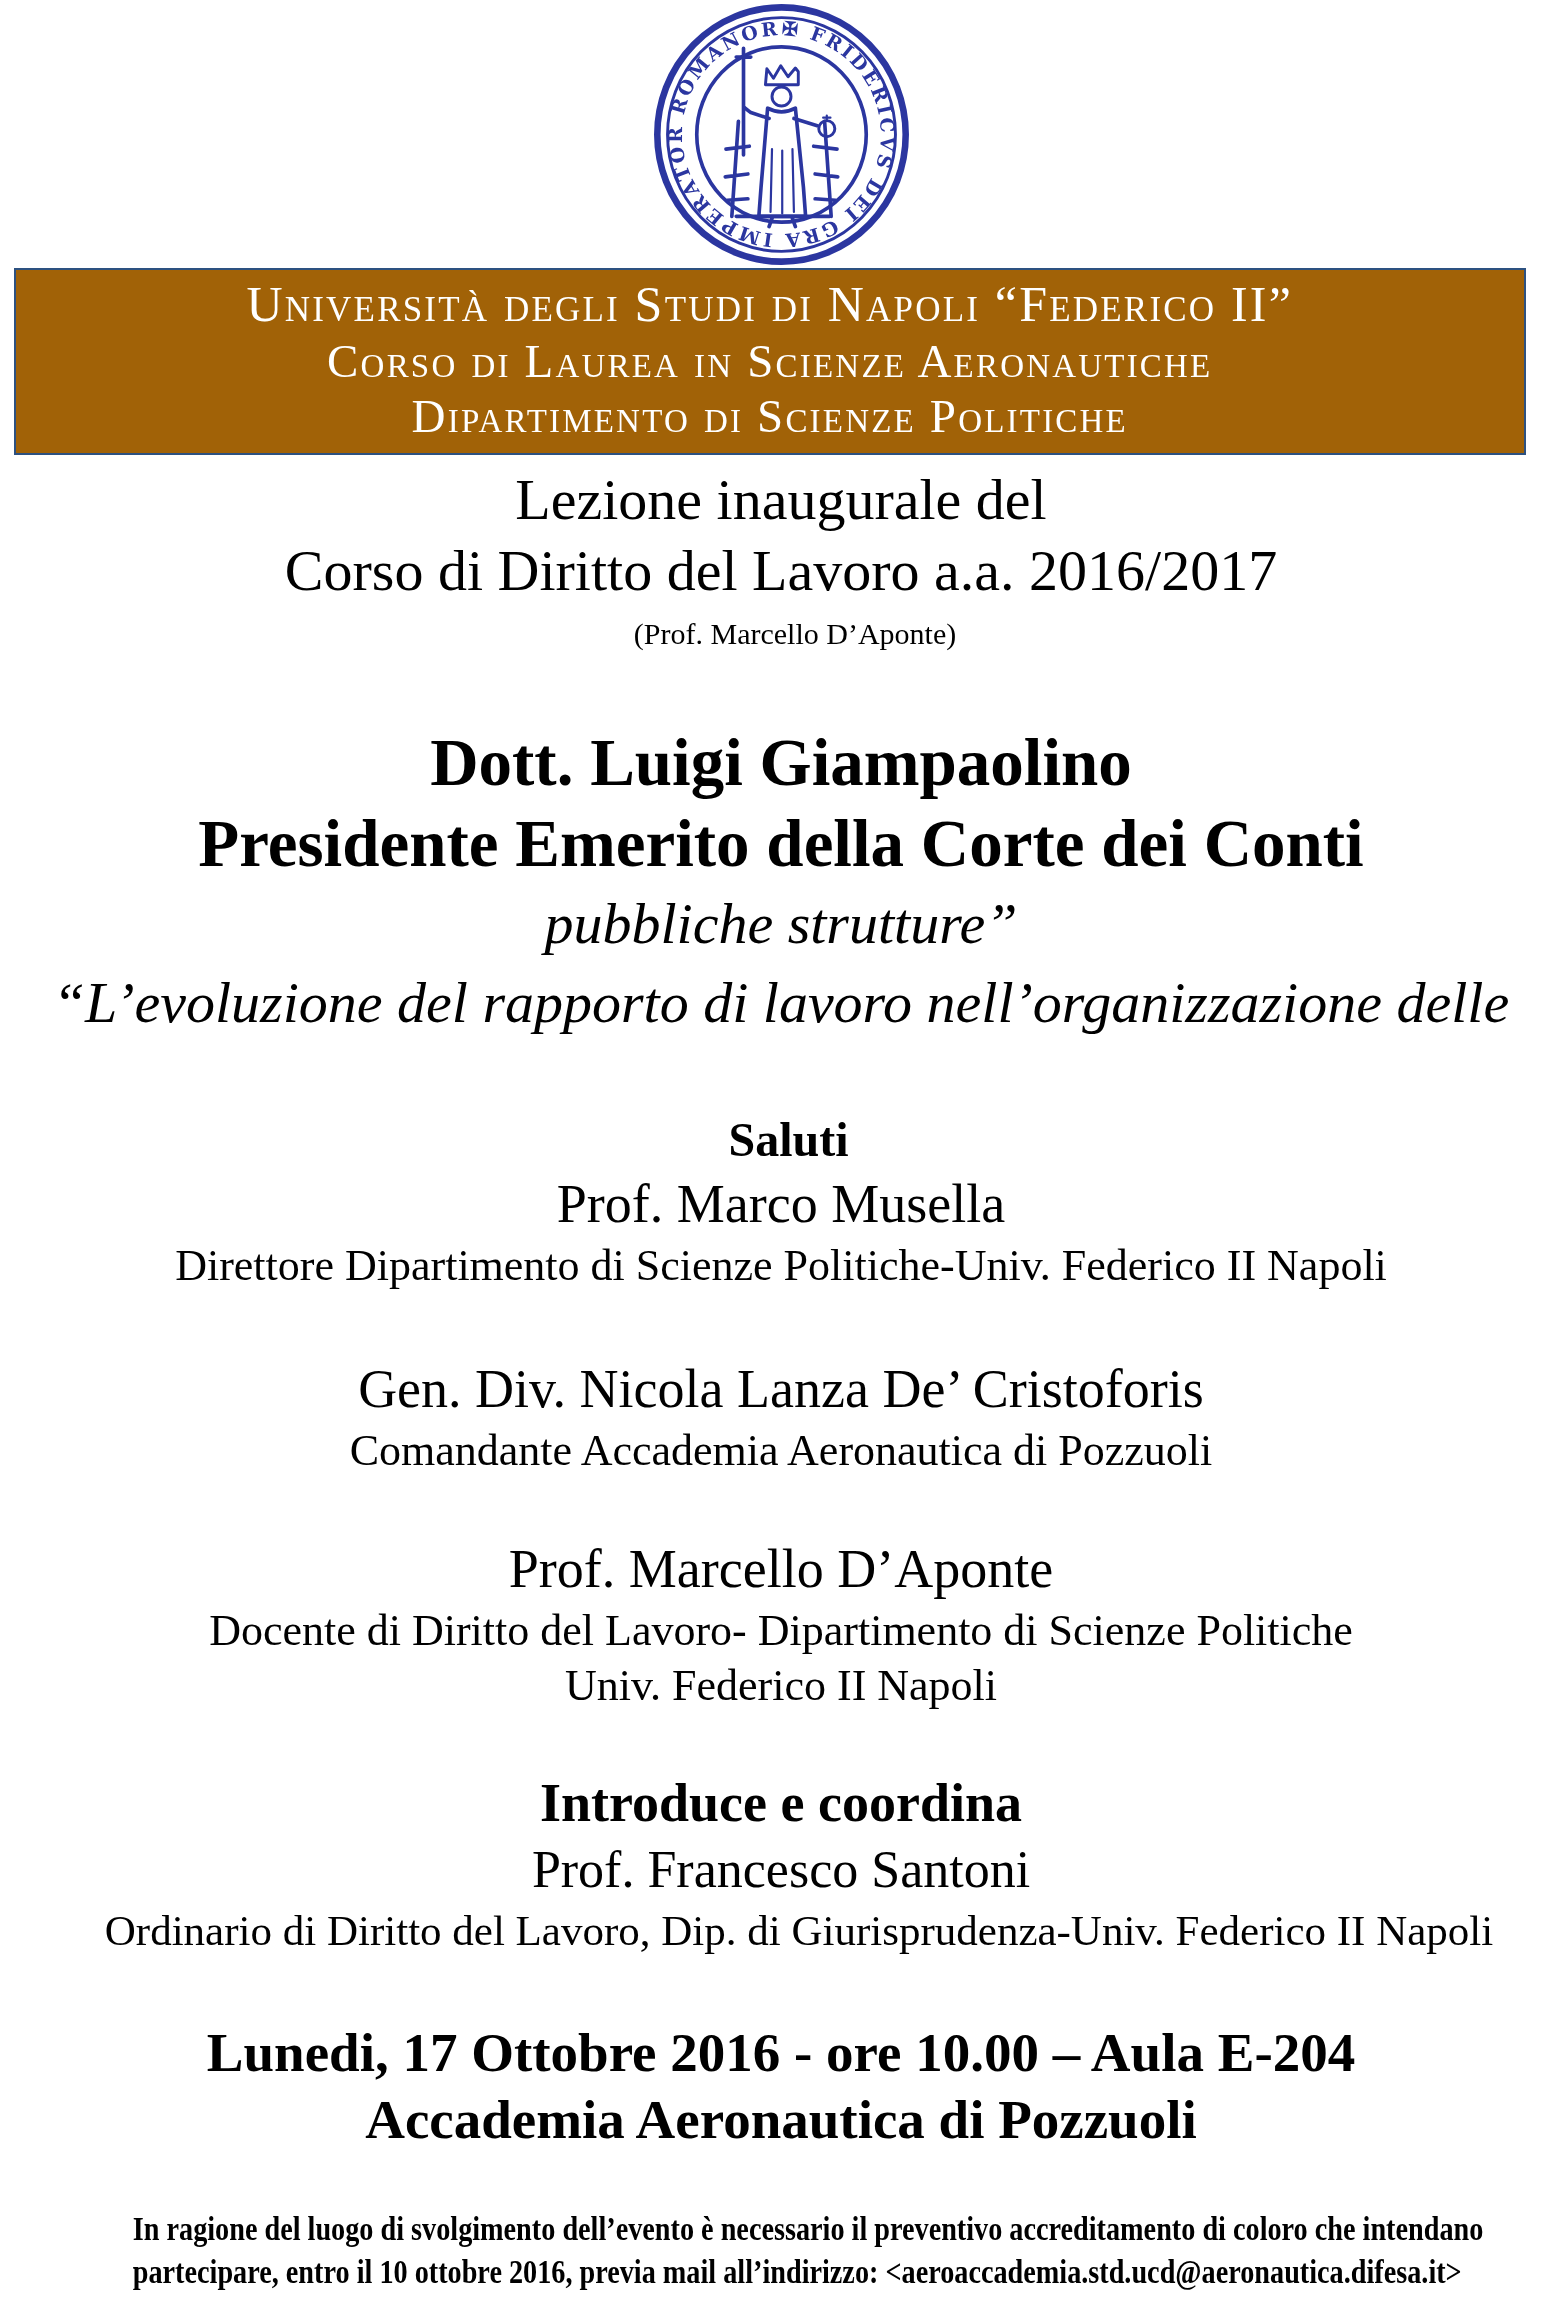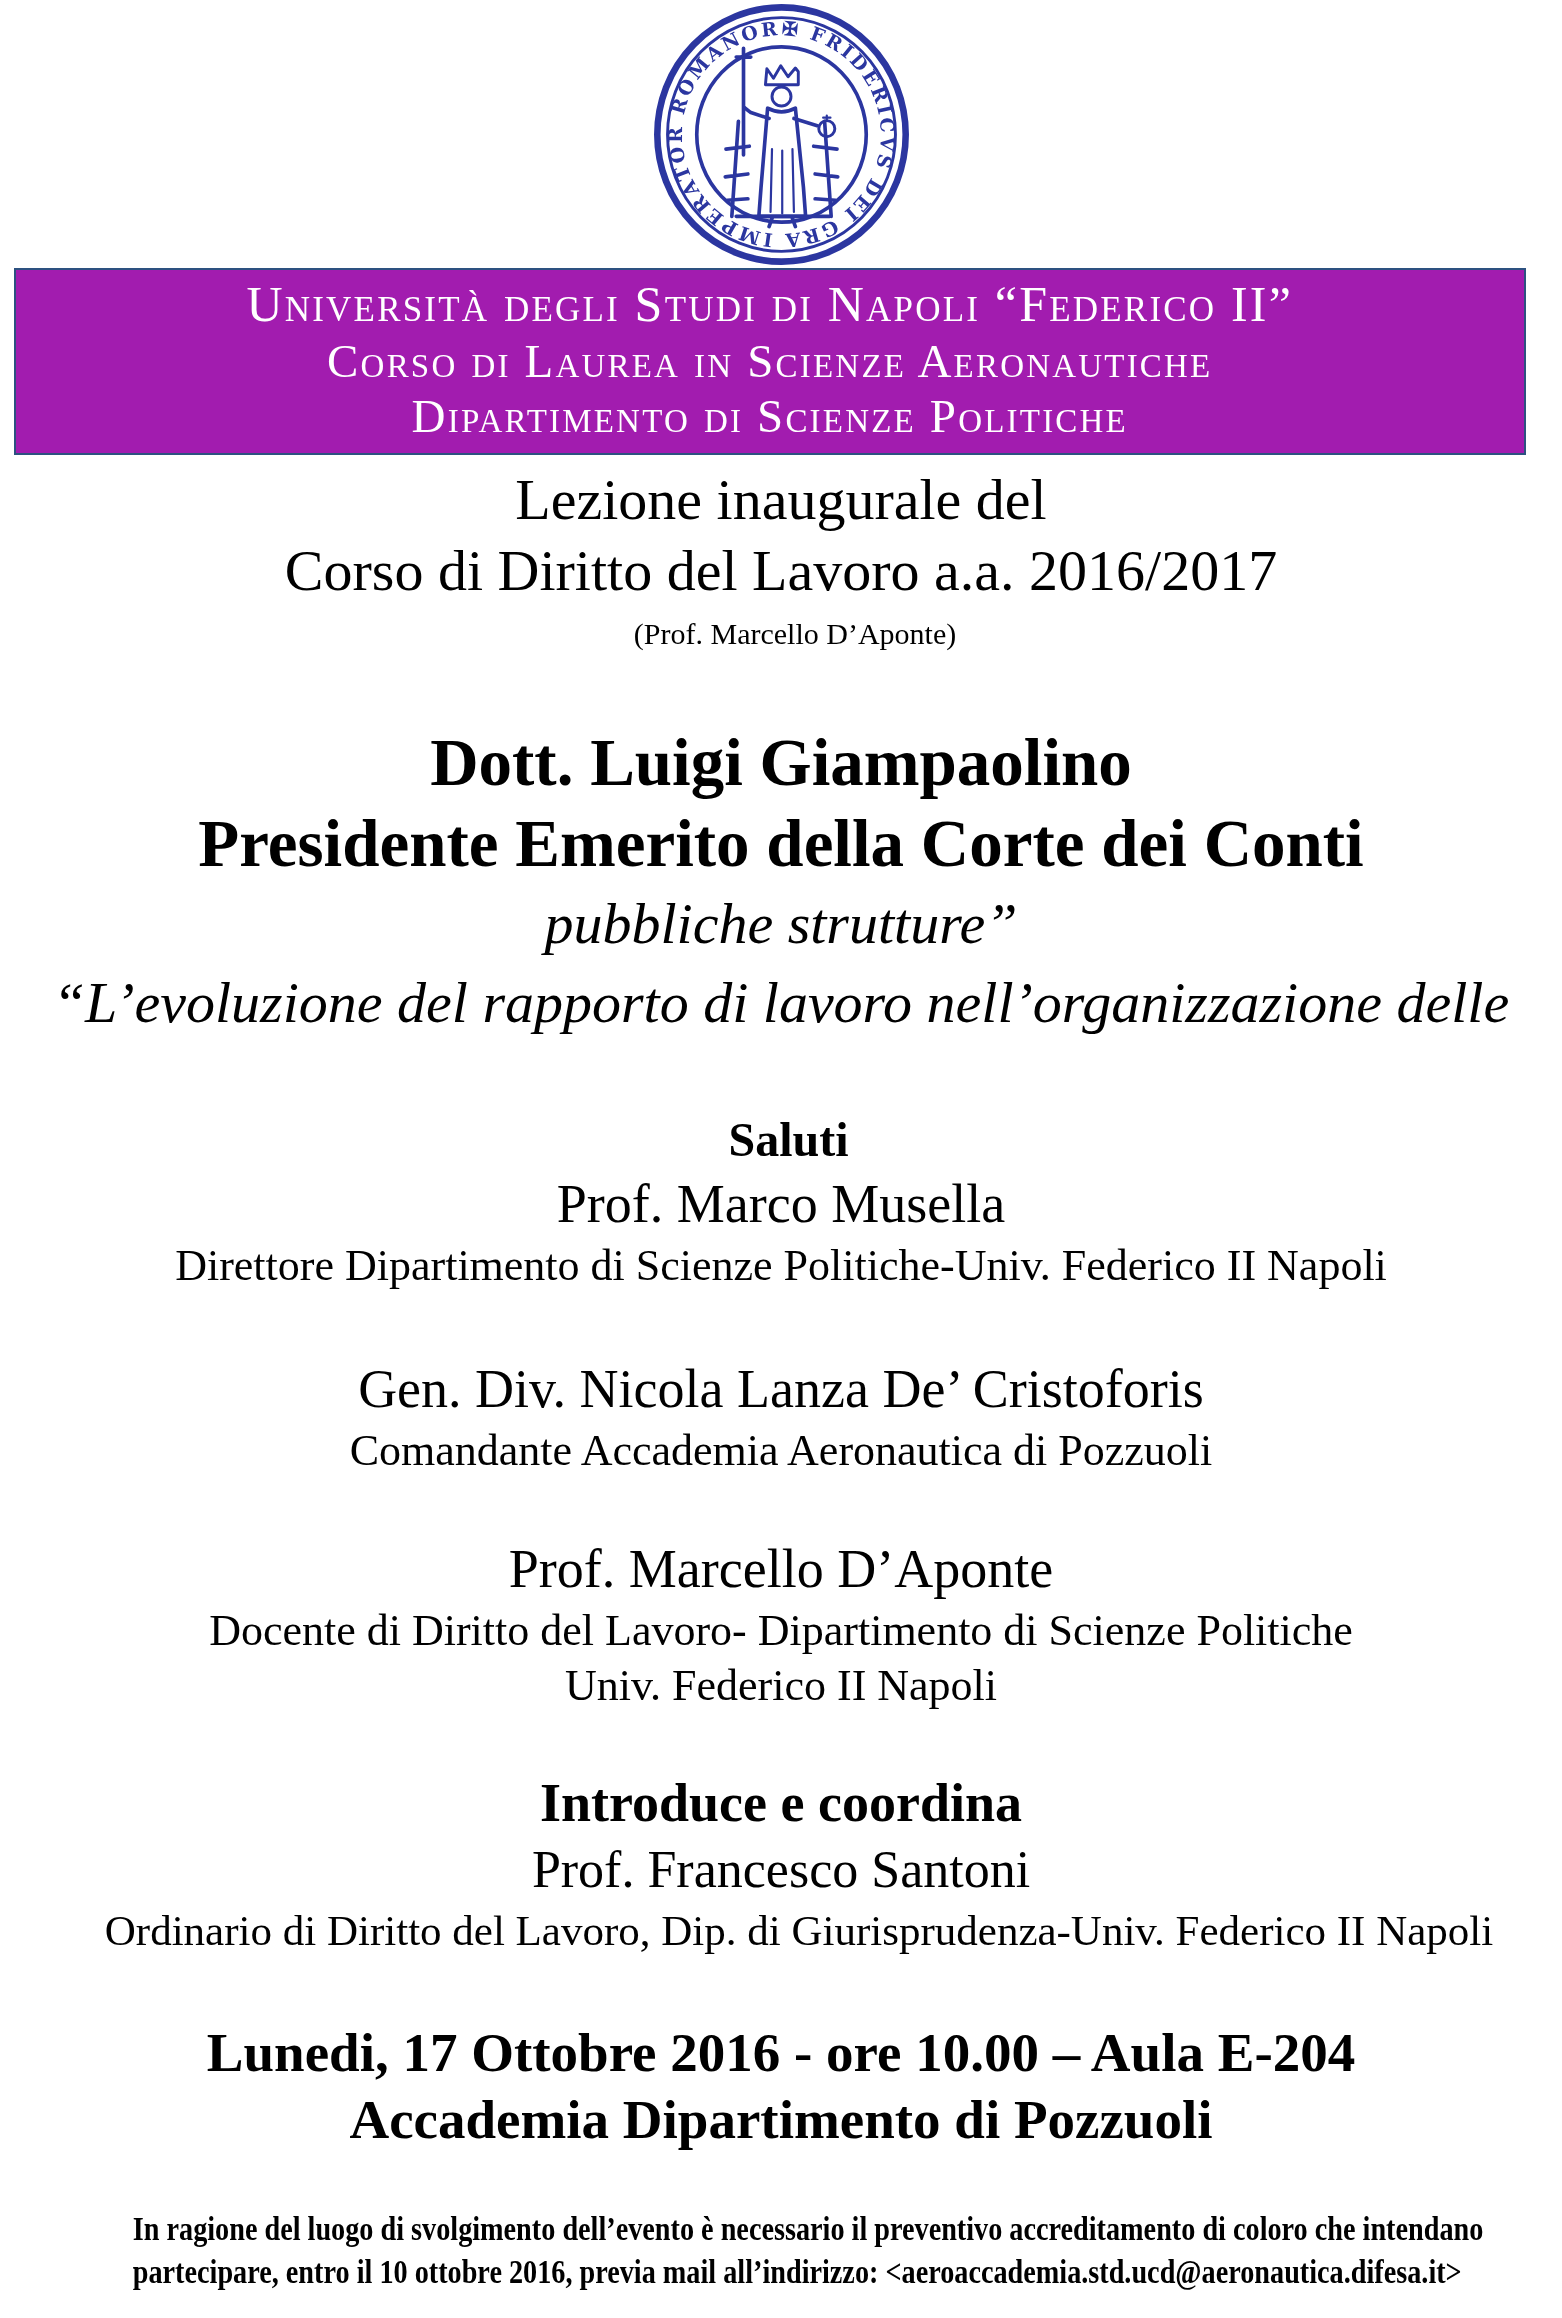--- a/index.html
+++ b/index.html
@@ -12,21 +12,21 @@
     font-family:"Liberation Serif","DejaVu Serif",serif;
     overflow:hidden;
     text-align:center;
   }
   
   .logo-row{padding-top:3px;height:263px;}
   .seal{width:263px;height:263px;display:block;margin:0 auto;}
   
   .banner{
     margin:1.5px 36px 0 13.5px;
-    background:#a21caf;
+    background:#a16207;
     border:2.2px solid #2d5180;
     padding:4.5px 0 9px 0;
     color:#ffffff;
   }
   .banner-line{
     font-variant:small-caps;
     letter-spacing:2.2px;
     white-space:nowrap;
   }
   .banner-line.l1{font-size:50px;line-height:60px;}
@@ -133,21 +133,21 @@
   </div>
 
   <div class="coordina">
     <div class="coordina-head nowrap">Introduce e coordina</div>
     <div class="coordina-name nowrap">Prof. Francesco Santoni</div>
     <div class="coordina-role nowrap">Ordinario di Diritto del Lavoro, Dip. di Giurisprudenza-Univ. Federico II Napoli</div>
   </div>
 
   <div class="event">
     <div class="event-line">Lunedi, 17 Ottobre 2016 - ore 10.00 – Aula E-204</div>
-    <div class="event-line">Accademia Dipartimento di Pozzuoli</div>
+    <div class="event-line">Accademia Aeronautica di Pozzuoli</div>
   </div>
 
   <div class="footer">
     <div class="footer-line">In ragione del luogo di svolgimento dell’evento è necessario il preventivo accreditamento di coloro che intendano</div>
     <div class="footer-line">partecipare, entro il 10 ottobre 2016, previa mail all’indirizzo: &lt;aeroaccademia.std.ucd@aeronautica.difesa.it&gt;</div>
   </div>
 
 </div>
 
 

